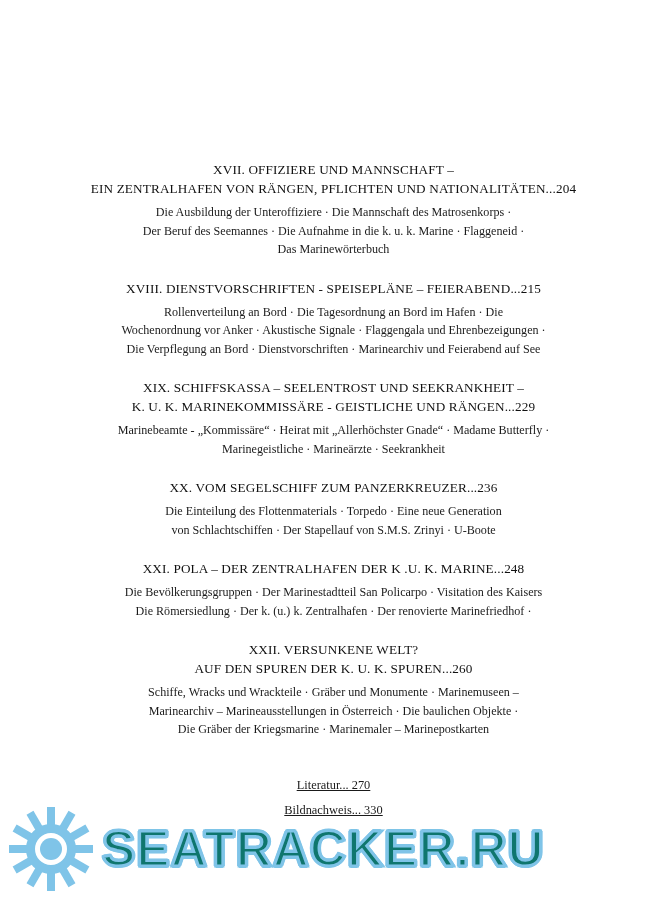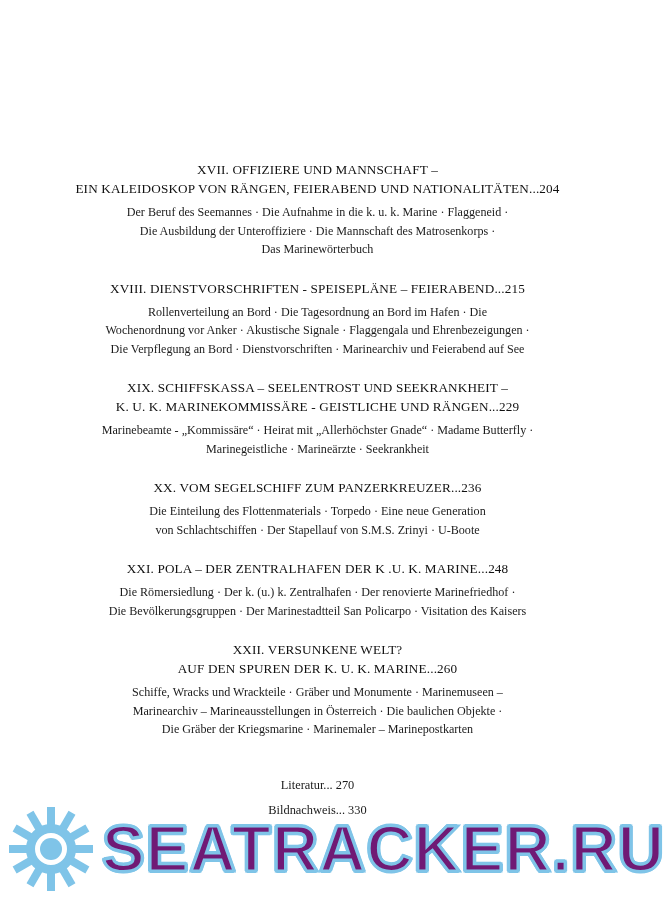--- a/index.html
+++ b/index.html
@@ -17,21 +17,21 @@
   }
   .page {
     position: absolute;
     left: 0;
     top: 0;
     width: 667px;
     height: 909px;
   }
   .toc {
     position: absolute;
-    left: 54px;
+    left: 70px;
     top: 160px;
     width: 527px;
     text-align: center;
   }
   .entry {
     margin-bottom: 20px;
   }
   .entry-title {
     font-size: 13.2px;
     line-height: 19px;
@@ -47,20 +47,21 @@
     line-height: 18.5px;
     color: #1b1b1b;
   }
   .entry-sub .sline {
     display: block;
   }
   .backmatter {
     margin-top: 34px;
     font-size: 12.4px;
     line-height: 25px;
+    text-decoration: underline;
   }
   .backmatter .bline {
     display: block;
   }
 
   
   .watermark {
     position: absolute;
     left: 8px;
     bottom: 12px;
@@ -105,46 +106,46 @@
     top: 50%;
     width: 22px;
     height: 22px;
     margin-left: -11px;
     margin-top: -11px;
     border-radius: 50%;
     background: #7fc4e8;
   }
   .wm-text {
     font-family: "Liberation Sans", sans-serif;
-    font-size: 64px;
+    font-size: 50px;
     font-weight: bold;
     letter-spacing: 1px;
-    color: #701a75;
+    color: #0f766e;
     -webkit-text-stroke: 3px #7fc4e8;
     text-shadow:
       -2px 0 #7fc4e8, 2px 0 #7fc4e8, 0 -2px #7fc4e8, 0 2px #7fc4e8;
     line-height: 96px;
     white-space: nowrap;
   }
 </style>
 </head>
 <body>
 
 <div class="page">
 
   <div class="toc">
 
     <div class="entry">
       <div class="entry-title">
         <span class="tline">XVII.  OFFIZIERE UND MANNSCHAFT –</span>
-        <span class="tline">EIN KALEIDOSKOP VON RÄNGEN, FEIERABEND UND NATIONALITÄTEN...204</span>
-      </div>
-      <div class="entry-sub">
+        <span class="tline">EIN ZENTRALHAFEN VON RÄNGEN, PFLICHTEN UND NATIONALITÄTEN...204</span>
+      </div>
+      <div class="entry-sub">
+        <span class="sline">Die Ausbildung der Unteroffiziere · Die Mannschaft des Matrosenkorps ·</span>
         <span class="sline">Der Beruf des Seemannes · Die Aufnahme in die k. u. k. Marine · Flaggeneid ·</span>
-        <span class="sline">Die Ausbildung der Unteroffiziere · Die Mannschaft des Matrosenkorps ·</span>
         <span class="sline">Das Marinewörterbuch</span>
       </div>
     </div>
 
     <div class="entry">
       <div class="entry-title">
         <span class="tline">XVIII.  DIENSTVORSCHRIFTEN - SPEISEPLÄNE – FEIERABEND...215</span>
       </div>
       <div class="entry-sub">
         <span class="sline">Rollenverteilung an Bord · Die Tagesordnung an Bord im Hafen · Die</span>
@@ -172,29 +173,29 @@
         <span class="sline">Die Einteilung des Flottenmaterials · Torpedo · Eine neue Generation</span>
         <span class="sline">von Schlachtschiffen · Der Stapellauf von S.M.S. Zrinyi · U-Boote</span>
       </div>
     </div>
 
     <div class="entry">
       <div class="entry-title">
         <span class="tline">XXI.  POLA – DER ZENTRALHAFEN DER K .U. K. MARINE...248</span>
       </div>
       <div class="entry-sub">
+        <span class="sline">Die Bevölkerungsgruppen · Der Marinestadtteil San Policarpo · Visitation des Kaisers</span>
         <span class="sline">Die Römersiedlung · Der k. (u.) k. Zentralhafen · Der renovierte Marinefriedhof ·</span>
-        <span class="sline">Die Bevölkerungsgruppen · Der Marinestadtteil San Policarpo · Visitation des Kaisers</span>
       </div>
     </div>
 
     <div class="entry">
       <div class="entry-title">
         <span class="tline">XXII.  VERSUNKENE WELT?</span>
-        <span class="tline">AUF DEN SPUREN DER K. U. K. MARINE...260</span>
+        <span class="tline">AUF DEN SPUREN DER K. U. K. SPUREN...260</span>
       </div>
       <div class="entry-sub">
         <span class="sline">Schiffe, Wracks und Wrackteile · Gräber und Monumente · Marinemuseen –</span>
         <span class="sline">Marinearchiv – Marineausstellungen in Österreich · Die baulichen Objekte ·</span>
         <span class="sline">Die Gräber der Kriegsmarine · Marinemaler – Marinepostkarten</span>
       </div>
     </div>
 
     <div class="backmatter">
       <span class="bline">Literatur... 270</span>

